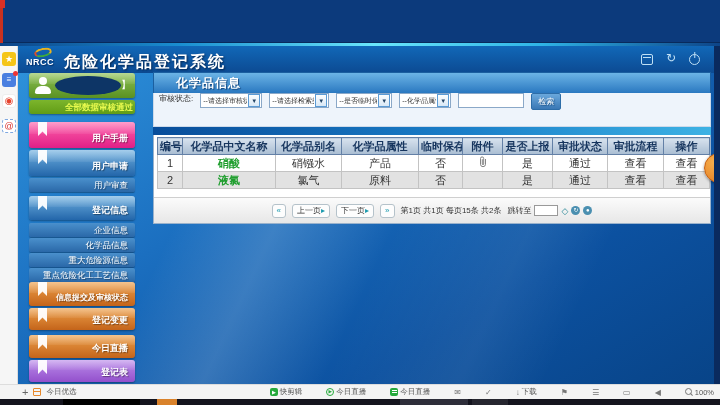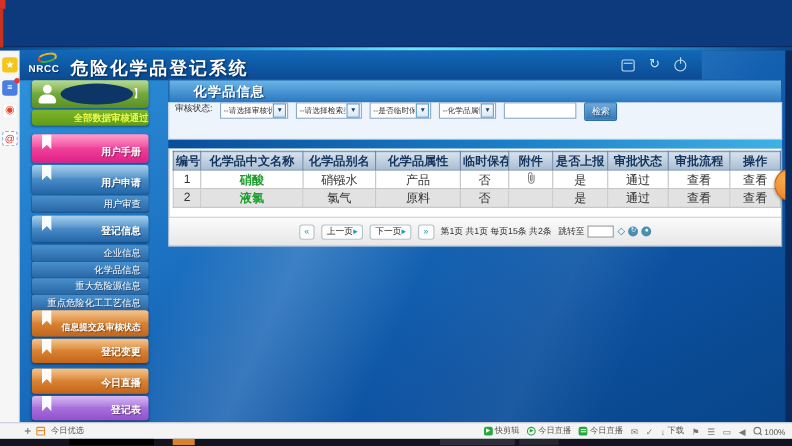--- a/index.html
+++ b/index.html
@@ -23,21 +23,21 @@
   .ic-mail{top:73px;background:#fff;color:#d9302c;border:1px dashed #7fa8e0;font-size:9px;line-height:12px;}
 
   
   .page{position:absolute;left:18px;top:46px;width:696px;height:338px;
     background:linear-gradient(150deg,#2f94dd 0%,#1b6fc0 38%,#0c51a0 72%,#084488 100%);}
   .page::before{content:"";position:absolute;inset:0;pointer-events:none;
     background:linear-gradient(115deg,transparent 28%,rgba(255,255,255,.16) 40%,transparent 54%,rgba(255,255,255,.07) 70%,transparent 80%);}
   .right-edge{position:absolute;left:714px;top:46px;width:6px;height:338px;background:#0a2a5e;}
 
   
-  .app-header{position:absolute;left:0;top:0;width:620px;height:27px;
+  .app-header{position:absolute;left:0;top:0;width:696px;height:27px;
     background:linear-gradient(180deg,#1168b8 0%,#0c4a92 100%);}
   .logo{position:absolute;left:8px;top:2px;width:34px;height:23px;}
   .logo .swirl{position:absolute;left:8px;top:0;width:18px;height:9px;border:2px solid #e8b320;border-bottom-color:#3faa3c;border-left-color:#d94f2a;border-radius:50%;transform:rotate(-12deg);}
   .logo .nrcc{position:absolute;left:0;top:9px;font-size:9px;font-weight:bold;color:#fff;letter-spacing:.5px;text-shadow:1px 1px 1px #06306a;}
   .app-title{position:absolute;left:46px;top:6px;font-size:16px;font-weight:bold;color:#fff;letter-spacing:2px;text-shadow:1px 1px 2px #05254e;}
   .win-icons{position:absolute;right:14px;top:5px;display:flex;gap:11px;align-items:center;}
   .wi{width:14px;height:14px;color:#bfe0f5;font-size:12px;line-height:14px;text-align:center;cursor:pointer;}
   .wi-card{position:relative;border:1.5px solid #bfe0f5;border-radius:2px;width:12px;height:11px;margin-top:2px;}
   .wi-card::after{content:"";position:absolute;left:1px;right:1px;top:2px;height:1.5px;background:#bfe0f5;}
   .wi-power{position:relative;border:1.5px solid #bfe0f5;border-radius:50%;width:11px;height:11px;margin-top:2px;}
@@ -45,21 +45,21 @@
 
   
   .menu{position:absolute;left:11px;top:0;width:106px;}
   .mbtn{position:absolute;left:0;width:106px;border-radius:3px;color:#fff;overflow:hidden;cursor:pointer;
     box-shadow:0 1px 2px rgba(0,0,0,.35);}
   .mbtn .ribbon{position:absolute;left:9px;top:0;width:9px;height:14px;background:rgba(255,255,255,.95);
     clip-path:polygon(0 0,100% 0,100% 100%,50% 68%,0 100%);}
   .mbtn .lbl{position:absolute;right:7px;bottom:3px;font-size:9px;font-weight:bold;text-shadow:1px 1px 1px rgba(0,0,0,.4);white-space:nowrap;}
   .mbtn .gloss{position:absolute;left:0;top:0;right:0;height:45%;background:linear-gradient(180deg,rgba(255,255,255,.38),rgba(255,255,255,.06));}
   .b-green{top:27px;height:25px;background:linear-gradient(180deg,#8cc152,#5a9122);}
-  .b-gstat{top:54px;height:14px;background:linear-gradient(180deg,#7cb52c,#619c16);text-align:right;font-size:8.5px;line-height:14px;color:#e8fa4e;font-weight:bold;}
+  .b-gstat{top:54px;height:14px;background:linear-gradient(180deg,#7cb52c,#619c16);text-align:left;font-size:8.5px;line-height:14px;color:#e8fa4e;font-weight:bold;padding-left:36px;}
   .b-pink{top:76px;height:26px;background:linear-gradient(180deg,#ff62ab,#e01f87);}
   .b-blue1{top:104px;height:26px;background:linear-gradient(180deg,#6fb0e0,#2366aa);}
   .b-blue2{top:150px;height:24px;background:linear-gradient(180deg,#6fb0e0,#2366aa);}
   .b-orange1{top:236px;height:24px;background:linear-gradient(180deg,#eda04a,#c4641a);}
   .b-orange2{top:262px;height:22px;background:linear-gradient(180deg,#eda04a,#c4641a);}
   .b-orange3{top:289px;height:23px;background:linear-gradient(180deg,#eda04a,#c4641a);}
   .b-purple{top:314px;height:22px;background:linear-gradient(180deg,#bb8cea,#9350cc);}
   .sbtn{position:absolute;left:0;width:106px;height:14px;border-radius:2px;cursor:pointer;
     background:linear-gradient(180deg,#4a90cc,#2a68a8);box-shadow:0 1px 1px rgba(0,0,0,.3);}
   .sbtn .lbl{position:absolute;right:7px;top:0;line-height:14px;font-size:8.5px;color:#fff;white-space:nowrap;text-shadow:1px 1px 1px rgba(0,0,0,.4);}
@@ -111,21 +111,21 @@
   .float-circle{position:absolute;left:686px;top:107px;width:30px;height:30px;border-radius:50%;cursor:pointer;
     background:radial-gradient(circle at 35% 30%,#f7b04e,#e2761a);box-shadow:0 1px 3px rgba(0,0,0,.4);border:1px solid #c55f10;}
 
   
   .statusbar{position:absolute;left:0;top:384px;width:720px;height:15px;background:#f4f4f4;border-top:1px solid #ddd;
     display:flex;align-items:center;font-size:7.5px;color:#555;}
   .sb-left{display:flex;align-items:center;gap:5px;padding-left:22px;}
   .plus{font-size:11px;color:#666;cursor:pointer;line-height:10px;}
   .gift{width:8px;height:8px;border:1px solid #e8882a;border-radius:1px;position:relative;}
   .gift::after{content:"";position:absolute;left:0;right:0;top:2px;height:1px;background:#e8882a;}
-  .sb-right{margin-left:auto;display:flex;align-items:center;gap:7px;padding-right:6px;}
+  .sb-right{margin-left:auto;display:flex;align-items:center;gap:24px;padding-right:6px;}
   .sb-item{display:flex;align-items:center;gap:2px;cursor:pointer;white-space:nowrap;}
   .gi-play{width:8px;height:8px;border-radius:2px;background:#26a93c;color:#fff;font-size:5px;line-height:8px;text-align:center;}
   .gi-live{width:8px;height:8px;border-radius:50%;border:1px solid #26a93c;color:#26a93c;font-size:4.5px;line-height:6px;text-align:center;}
   .gi-news{width:8px;height:8px;border-radius:2px;background:#26a93c;position:relative;}
   .gi-news::after{content:"";position:absolute;left:1.5px;right:1.5px;top:2px;height:1px;background:#fff;box-shadow:0 2px 0 #fff;}
   .gray-ic{color:#777;font-size:8px;cursor:pointer;}
   .mag{position:relative;width:8px;height:8px;cursor:pointer;}
   .mag::before{content:"";position:absolute;left:0;top:0;width:5px;height:5px;border:1px solid #777;border-radius:50%;}
   .mag::after{content:"";position:absolute;left:5.5px;top:5.5px;width:3px;height:1px;background:#777;transform:rotate(45deg);}
   .taskbar{position:absolute;left:0;top:399px;width:720px;height:6px;background:#14141e;}

